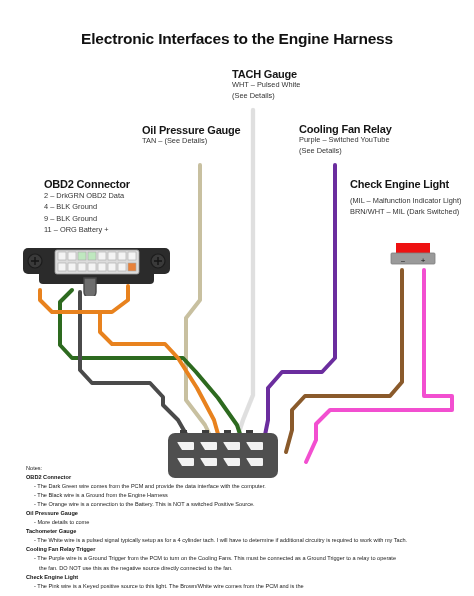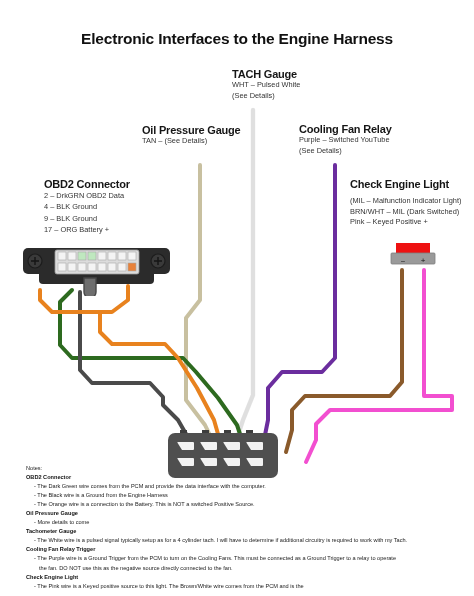--- a/index.html
+++ b/index.html
@@ -89,29 +89,28 @@
   <div class="lbl" id="lbl-fan">
     <div class="t">Cooling Fan Relay</div>
     <div class="s">Purple – Switched YouTube</div>
     <div class="s">(See Details)</div>
   </div>
 
   <div class="lbl" id="lbl-cel">
     <div class="t">Check Engine Light</div>
     <div class="s" style="margin-top:6px;">(MIL – Malfunction  Indicator Light)</div>
     <div class="s">BRN/WHT – MIL (Dark Switched)</div>
-    <div class="s">Pink – Keyed Positive +</div>
   </div>
 
   <div class="lbl" id="lbl-obd">
     <div class="t">OBD2 Connector</div>
     <div class="s">2 – DrkGRN OBD2 Data</div>
     <div class="s">4 – BLK Ground</div>
     <div class="s">9 – BLK Ground</div>
-    <div class="s">17 – ORG Battery +</div>
+    <div class="s">11 – ORG Battery +</div>
   </div>
 
   <svg id="obd2" viewBox="0 0 147 48">
     <rect x="0" y="0" width="147" height="26" rx="5" fill="#2b2b2b"></rect>
     <rect x="16" y="20" width="115" height="16" rx="4" fill="#2b2b2b"></rect>
     <circle cx="12" cy="13" r="7" fill="#3a3a3a" stroke="#1c1c1c" stroke-width="1.2"></circle>
     <circle cx="135" cy="13" r="7" fill="#3a3a3a" stroke="#1c1c1c" stroke-width="1.2"></circle>
     <path d="M8,13 h8 M12,9 v8" stroke="#151515" stroke-width="1.4"></path>
     <path d="M131,13 h8 M135,9 v8" stroke="#151515" stroke-width="1.4"></path>
     <rect x="32" y="2" width="84" height="24" rx="2" fill="#dcdcdc" stroke="#9a9a9a" stroke-width="0.8"></rect>

